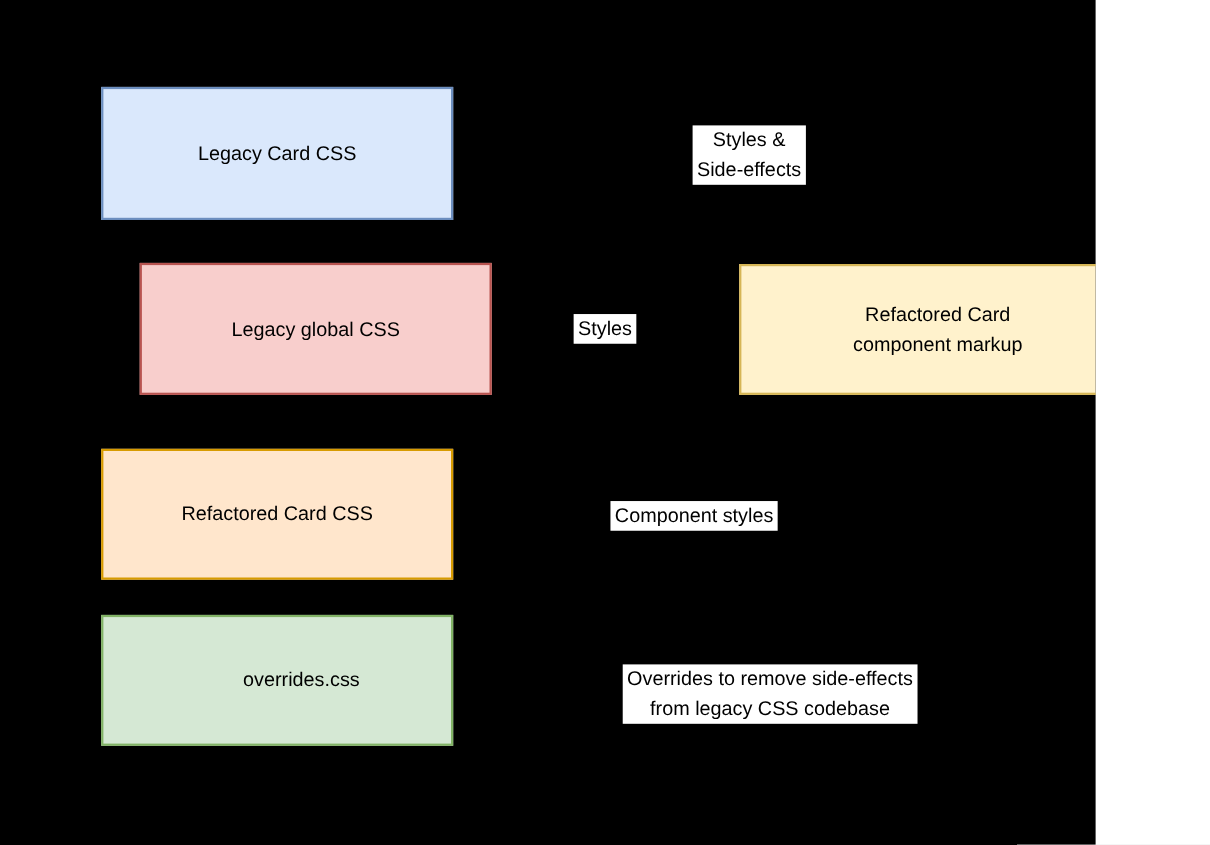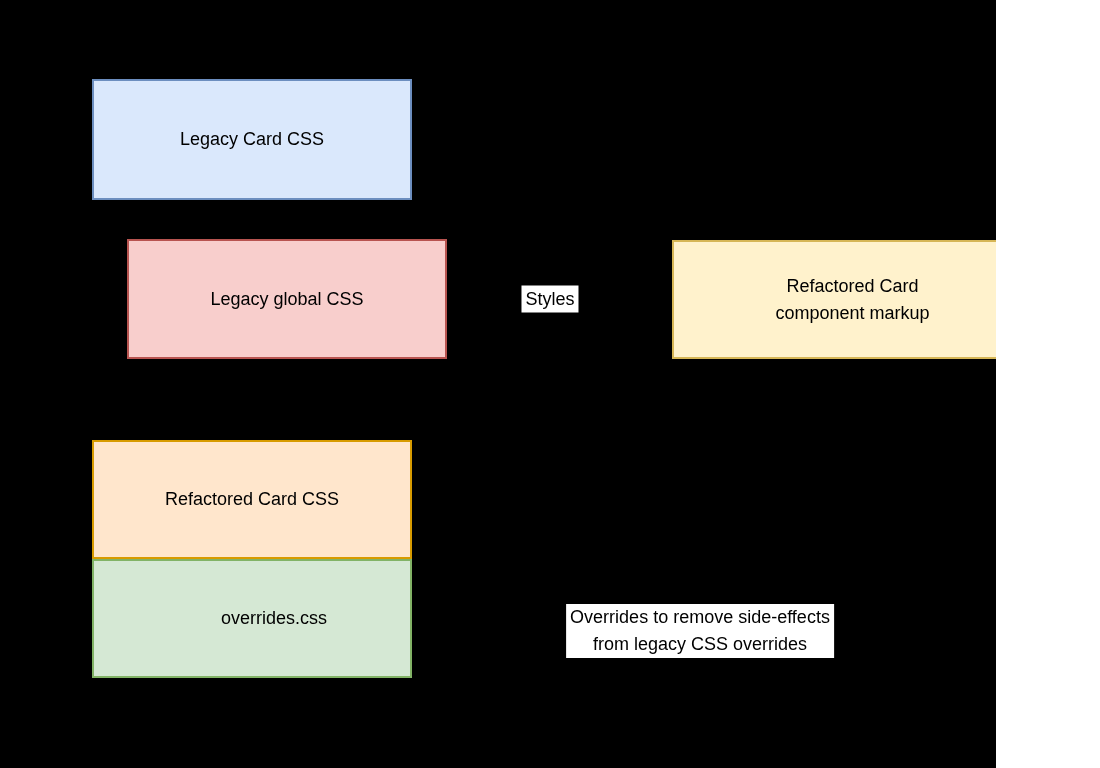--- a/index.html
+++ b/index.html
@@ -33,21 +33,21 @@
     align-items: center;
     justify-content: center;
     text-align: center;
     font-size: 18px;
     line-height: 1.45;
     color: #000000;
     white-space: pre-line;
   }
   .node-blue   { background: #dae8fc; border-color: #6c8ebf; }
   .node-red    { background: #f8cecc; border-color: #b85450; margin-left: 35px; }
-  .node-orange { background: #ffe6cc; border-color: #d79b00; margin-top: 32px; }
+  .node-orange { background: #ffe6cc; border-color: #d79b00; }
   .node-green  { background: #d5e8d4; border-color: #82b366; }
   .node-yellow { background: #fff2cc; border-color: #d6b656; }
   .edge-label {
     position: absolute;
     transform: translate(-50%, -50%);
     background: #ffffff;
     padding: 0 4px;
     font-size: 18px;
     line-height: 1.5;
     color: #000000;
@@ -86,20 +86,23 @@
 
   <div class="node node-green" style="left:92px; top:559px; width:320px; height:119px;padding-left:44px;">
     <span>overrides.css</span>
   </div>
 
   <div class="node node-yellow" style="left:672px; top:240px; width:361px; height:119px;">
     <span>Refactored Card
 component markup</span>
   </div>
 
+  <div class="edge-label" style="left:681px; top:141px;">Styles &amp;
+Side-effects</div>
 
   <div class="edge-label" style="left:534px; top:299px;margin-left:16px;">Styles</div>
 
+  <div class="edge-label" style="left:631px; top:469px;">Component styles</div>
 
   <div class="edge-label" style="left:700px; top:631px;">Overrides to remove side-effects
-from legacy CSS overrides</div>
+from legacy CSS codebase</div>
 
 </div>
 
 </body></html>

